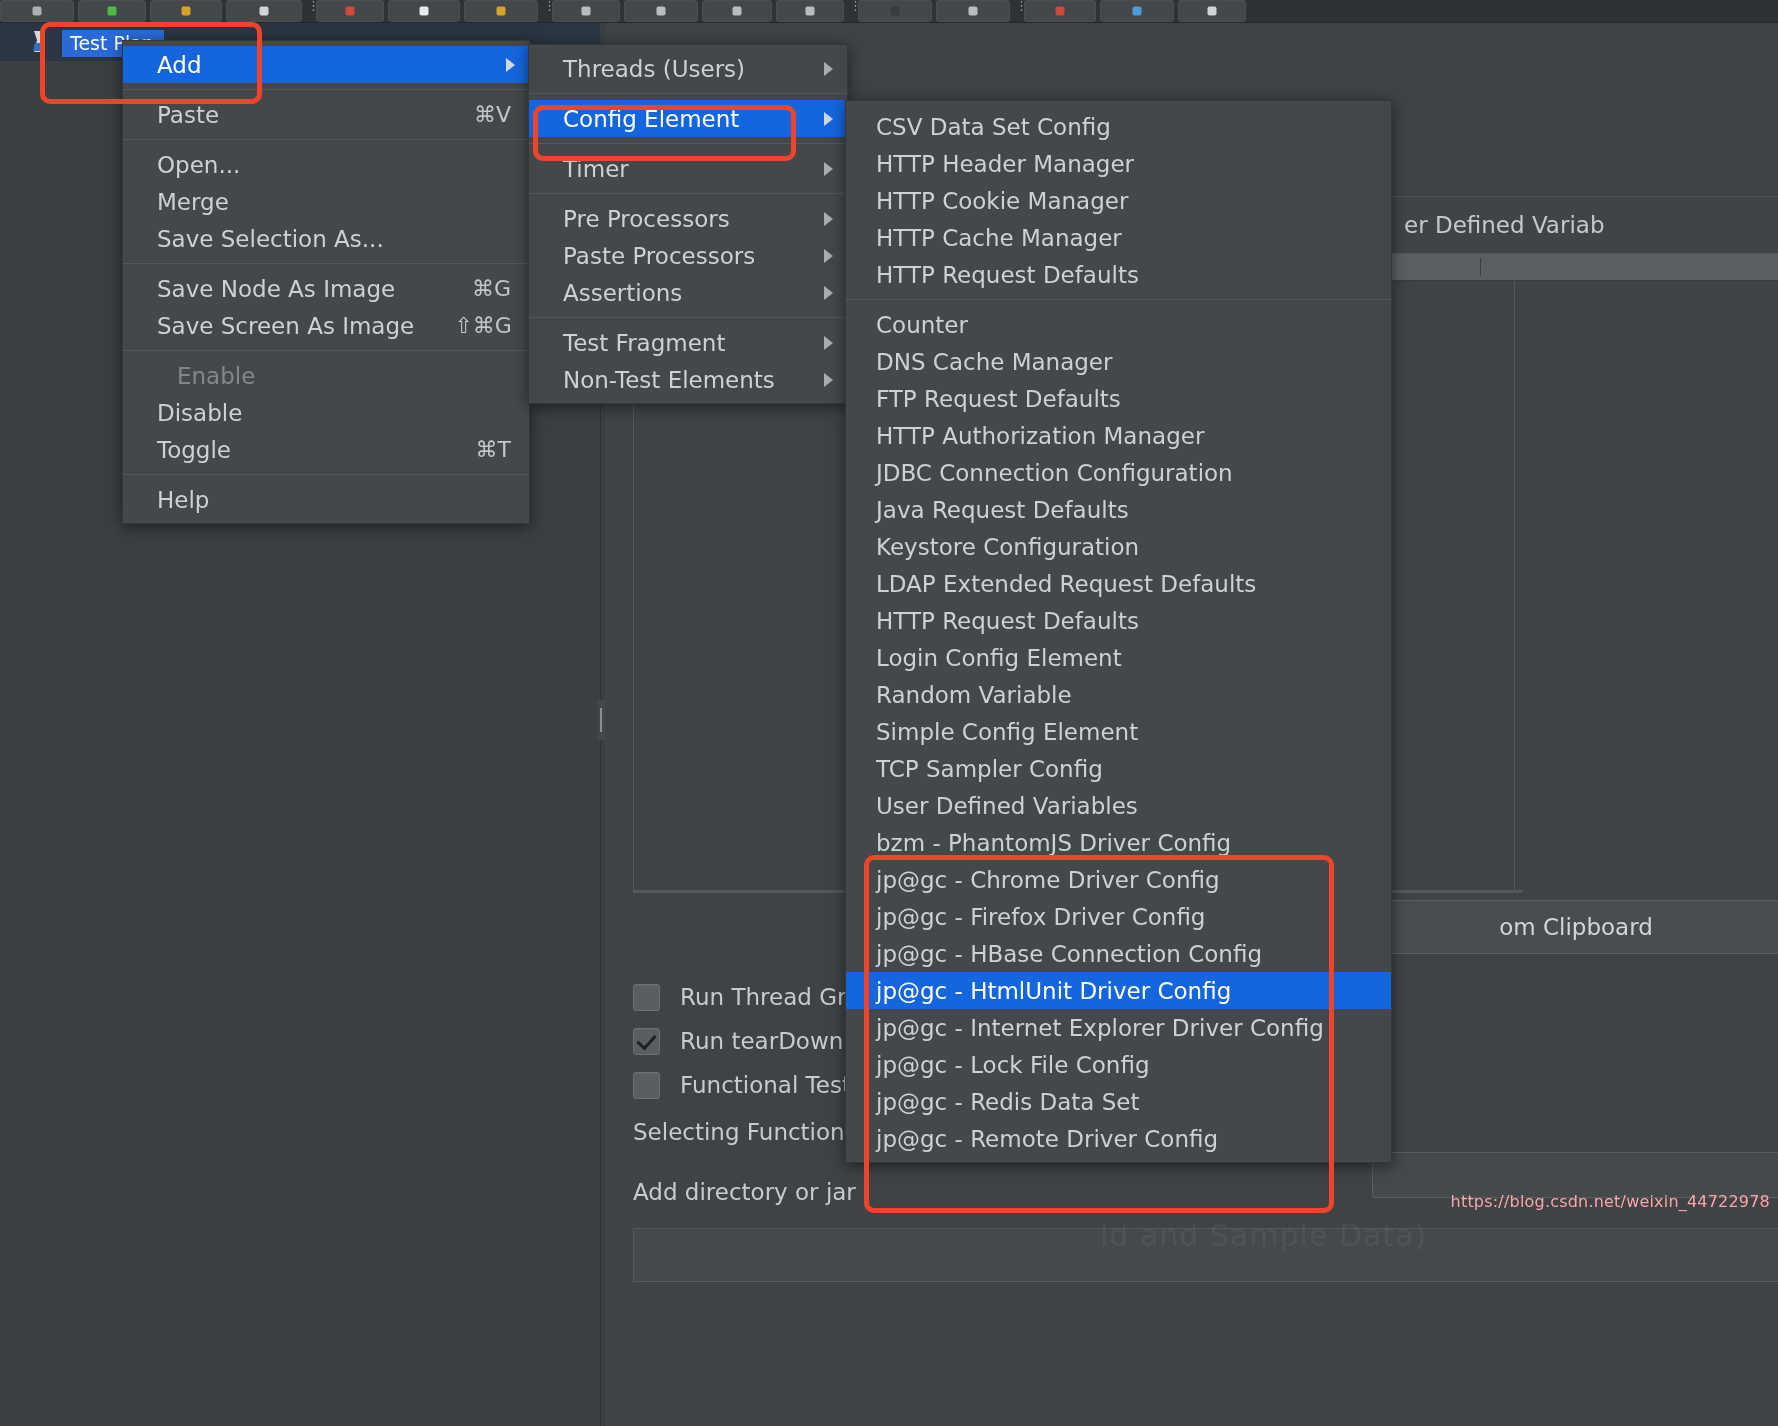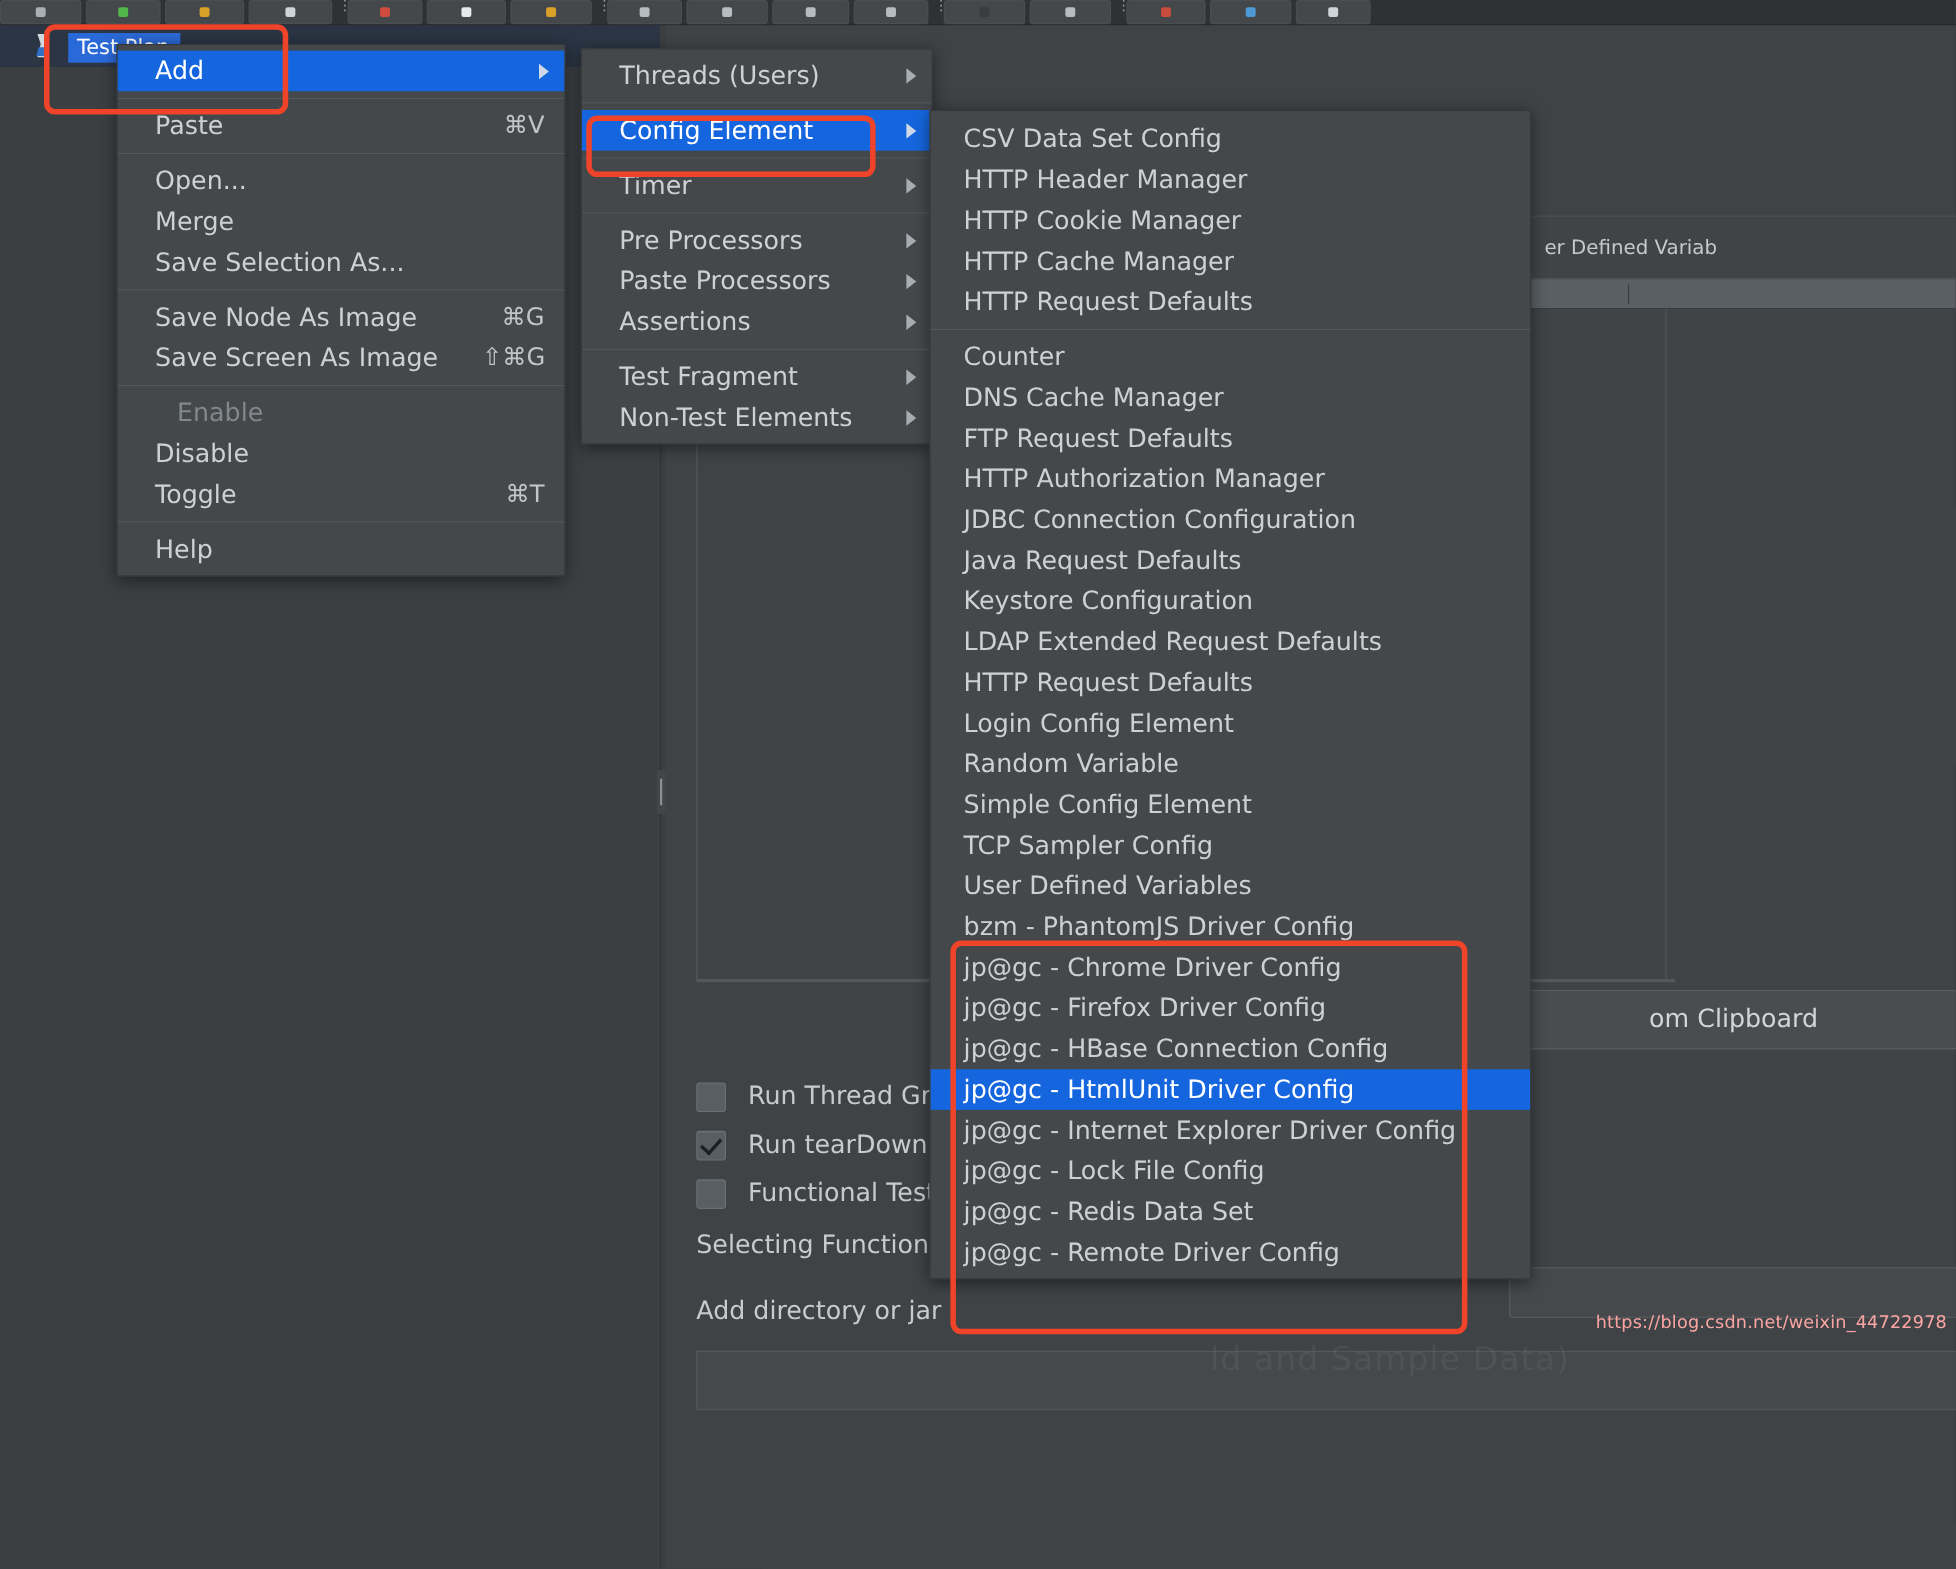--- a/index.html
+++ b/index.html
@@ -124,21 +124,21 @@
     position: absolute;
     left: 1390px; top: 196px;
     width: 388px; height: 58px;
     border-top: 1px solid #4d5154;
     border-bottom: 1px solid #55595c;
     background: #404447;
     display: flex;
     align-items: center;
     padding-left: 14px;
     box-sizing: border-box;
-    font-size: 18px;
+    font-size: 23px;
     color: #c5c9cc;
     white-space: nowrap;
     overflow: hidden;
   }
   #udv-table-head {
     position: absolute;
     left: 1390px; top: 254px;
     width: 388px; height: 26px;
     background: #5a5f63;
     border-bottom: 1px solid #3a3d40;
@@ -308,21 +308,21 @@
   .mi.sel .arrow { border-left-color: #cfd8e6; }
   .mi.disabled { color: #82878b; margin-left: 20px; }
   .sep {
     height: 1px;
     background: #55585b;
     margin: 6px 0;
   }
 
   
   #menu-context {
-    left: 106px; top: 40px;
+    left: 122px; top: 40px;
     width: 406px;
   }
   #menu-context .mi { padding-left: 34px; }
 
   
   #menu-add {
     left: 528px; top: 44px;
     width: 318px;
   }
   #menu-add .mi { padding-left: 34px; }

